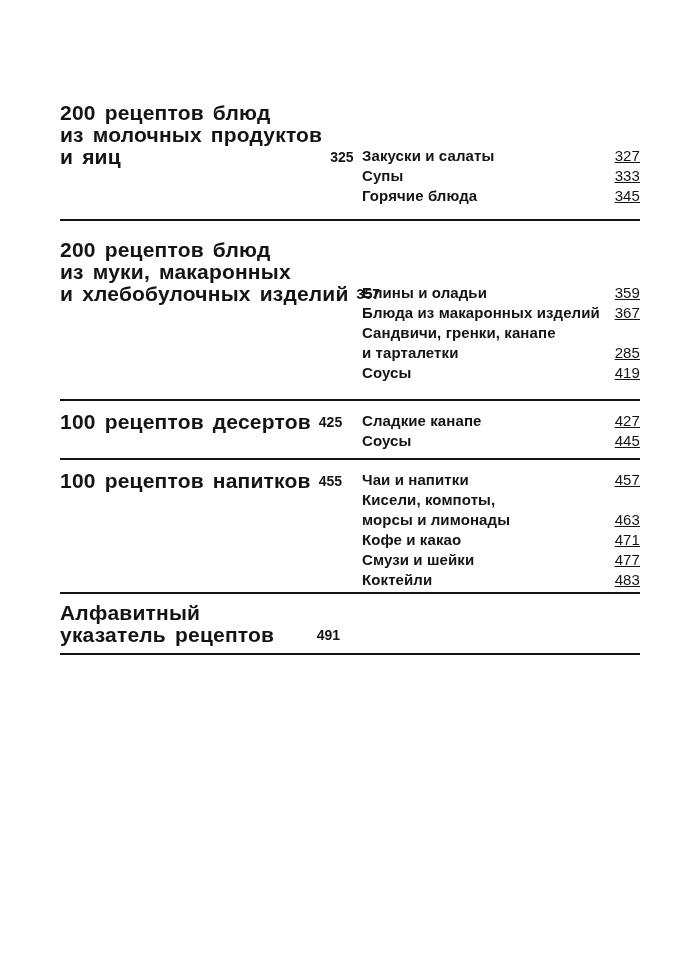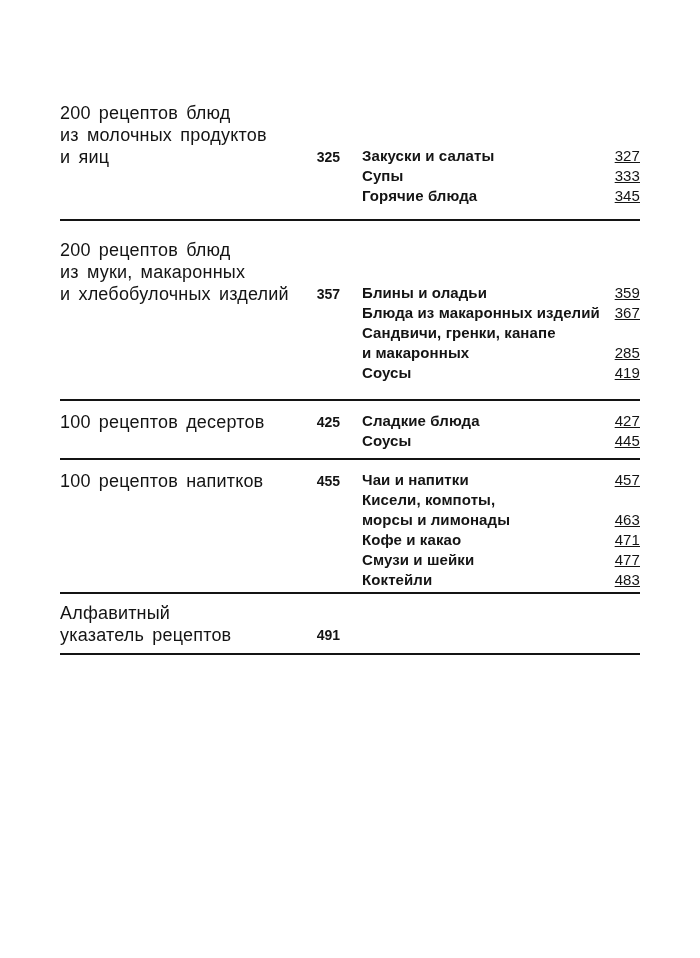--- a/index.html
+++ b/index.html
@@ -37,23 +37,23 @@
 
   .left {
     width: 280px;
     flex: 0 0 280px;
     display: flex;
     justify-content: space-between;
     align-items: flex-end;
   }
   .title {
     margin: 0;
-    font-size: 18px;
+    font-size: 21px;
     line-height: 22px;
-    font-weight: normal;
+    font-weight: bold;
     letter-spacing: 0.2px;
     word-spacing: 3px;
   }
   .title .tl { display: block; white-space: nowrap; }
   .pnum {
     font-size: 14px;
     line-height: 22px;
     font-weight: bold;
     white-space: nowrap;
     padding-left: 8px;
@@ -134,21 +134,21 @@
       </div>
       <div class="item">
         <div class="ilabel">
             <span>Блюда из макаронных изделий</span>
           </div>
         <div class="inum">367</div>
       </div>
       <div class="item">
         <div class="ilabel">
           <span>Сандвичи, гренки, канапе</span>
-          <span>и макаронных</span>
+          <span>и тарталетки</span>
         </div>
         <div class="inum">285</div>
       </div>
       <div class="item">
         <div class="ilabel">
             <span>Соусы</span>
           </div>
         <div class="inum">419</div>
       </div>
     </div>
@@ -157,21 +157,21 @@
   <section class="sec s3">
     <div class="left">
       <h2 class="title">
         <span class="tl">100 рецептов десертов</span>
       </h2>
       <div class="pnum">425</div>
     </div>
     <div class="right">
       <div class="item">
         <div class="ilabel">
-            <span>Сладкие блюда</span>
+            <span>Сладкие канапе</span>
           </div>
         <div class="inum">427</div>
       </div>
       <div class="item">
         <div class="ilabel">
             <span>Соусы</span>
           </div>
         <div class="inum">445</div>
       </div>
     </div>

